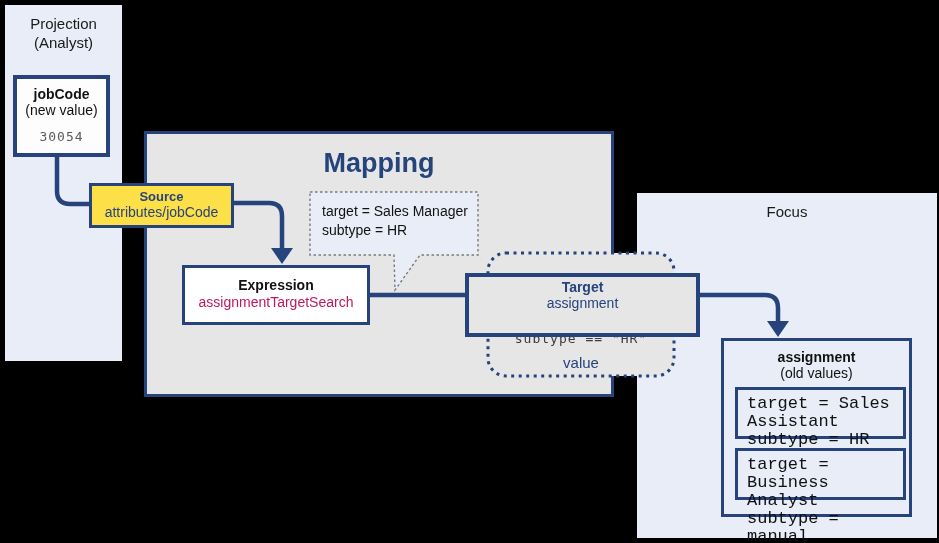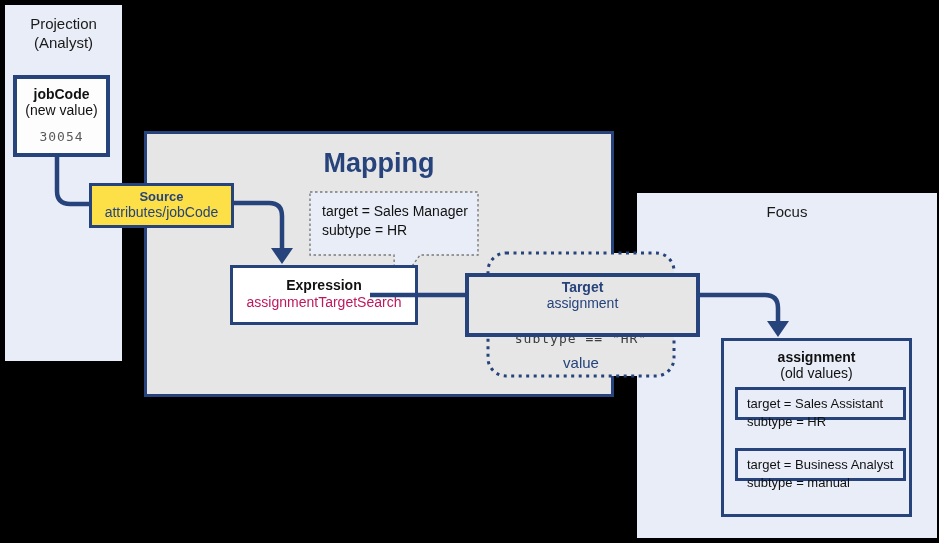--- a/index.html
+++ b/index.html
@@ -48,21 +48,21 @@
   }
 
   
   .node { text-align: center; border: 3px solid #26437b; }
   #source-box { left: 89px; top: 183px; width: 145px; height: 45px;
                 background: #fde047; padding-top: 3px; }
   #source-box .t1 { font-size: 13px; font-weight: bold; color: #26437b; }
   #source-box .t2 { font-size: 14px; color: #26437b; }
 
   #expression-box { left: 182px; top: 265px; width: 188px; height: 60px;
-                    background: #ffffff; padding-top: 9px; margin-left: 48px; }
+                    background: #ffffff; padding-top: 9px; }
   #expression-box .t1 { font-size: 14px; font-weight: bold; color: #111; }
   #expression-box .t2 { font-size: 14px; color: #be185d; margin-top: 1px; }
 
   #target-box { left: 465px; top: 273px; width: 235px; height: 64px;
                 background: #e6e6e6; border-width: 4px; padding-top: 2px; }
   #target-box .t1 { font-size: 14px; font-weight: bold; color: #26437b; }
   #target-box .t2 { font-size: 14px; color: #26437b; }
 
   
   #range-condition {
@@ -83,24 +83,24 @@
 
   
   #assignment-box {
     left: 721px; top: 338px; width: 191px; height: 179px;
     background: #e9edf7; border: 3px solid #26437b;
     text-align: center;
   }
   #assignment-box .t1 { font-size: 14px; font-weight: bold; color: #111; margin-top: 8px; }
   #assignment-box .t2 { font-size: 14px; color: #111; }
   .old-card {
-    position: absolute; left: 11px; width: 171px; height: 33px;
+    position: absolute; left: 11px; width: 171px; height: 52px;
     border: 3px solid #26437b; background: #e9edf7;
-    text-align: left; font-size: 13px; line-height: 18px; color: #111;
-    padding: 5px 0 0 9px; box-sizing: border-box;
+    text-align: left; font-size: 17px; line-height: 18px; color: #111;
+    padding: 5px 0 0 9px; box-sizing: border-box; font-family: Liberation Mono, monospace;
   }
   #old-card-0 { top: 46px; }
   #old-card-1 { top: 107px; }
 
   svg.layer { position: absolute; left: 0; top: 0; pointer-events: none; }
 </style>
 </head>
 <body>
 
 <div id="stage">

